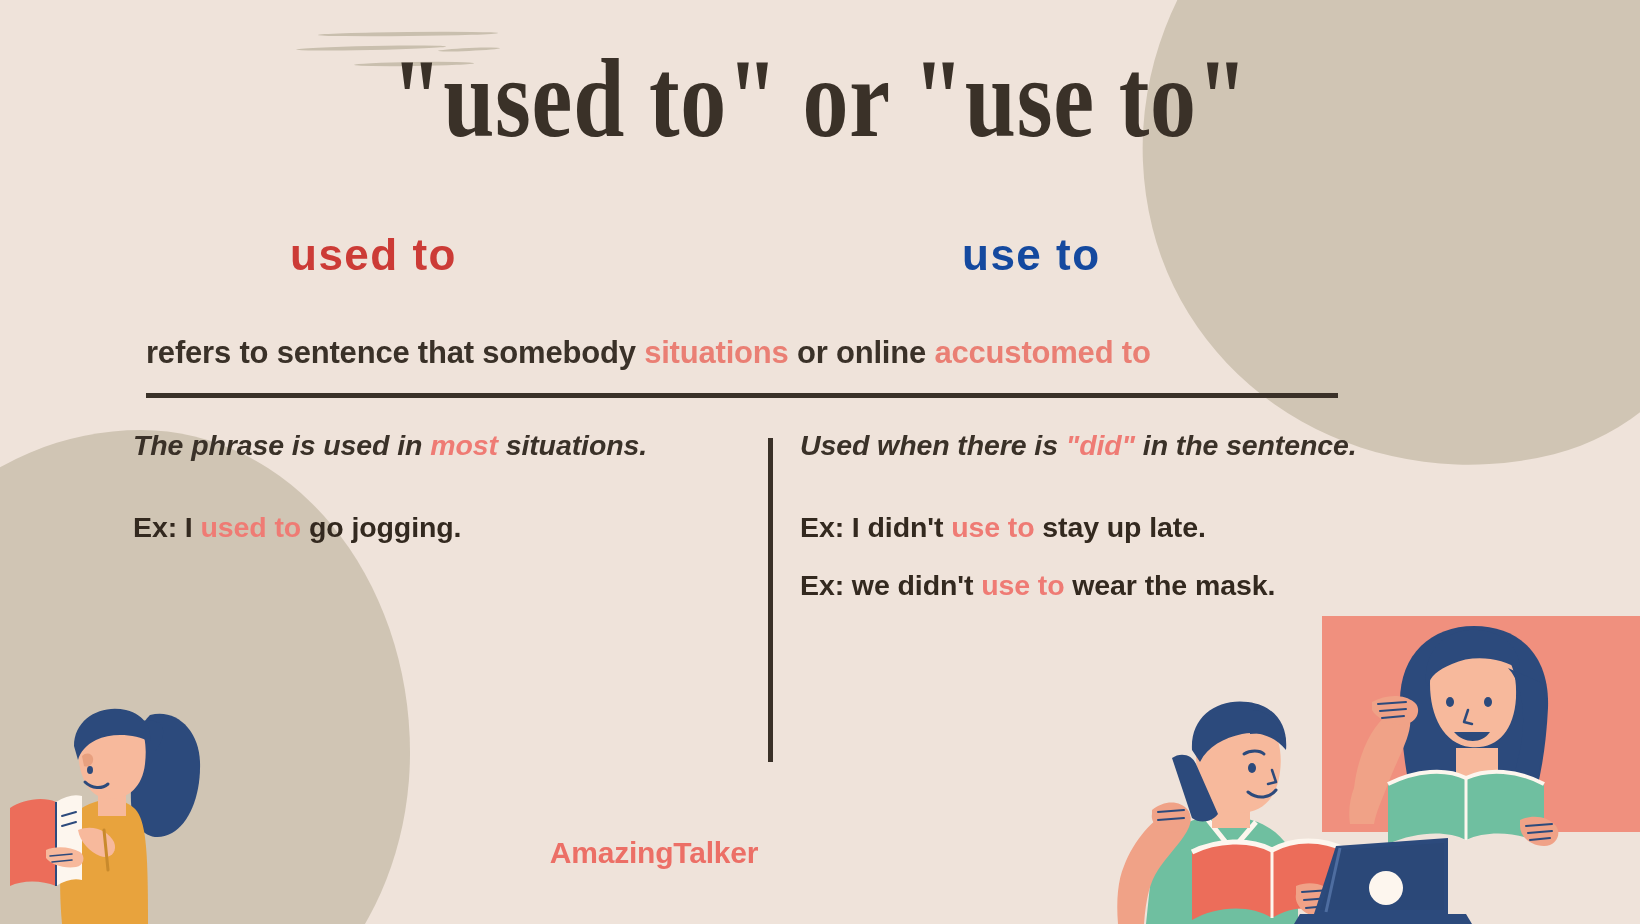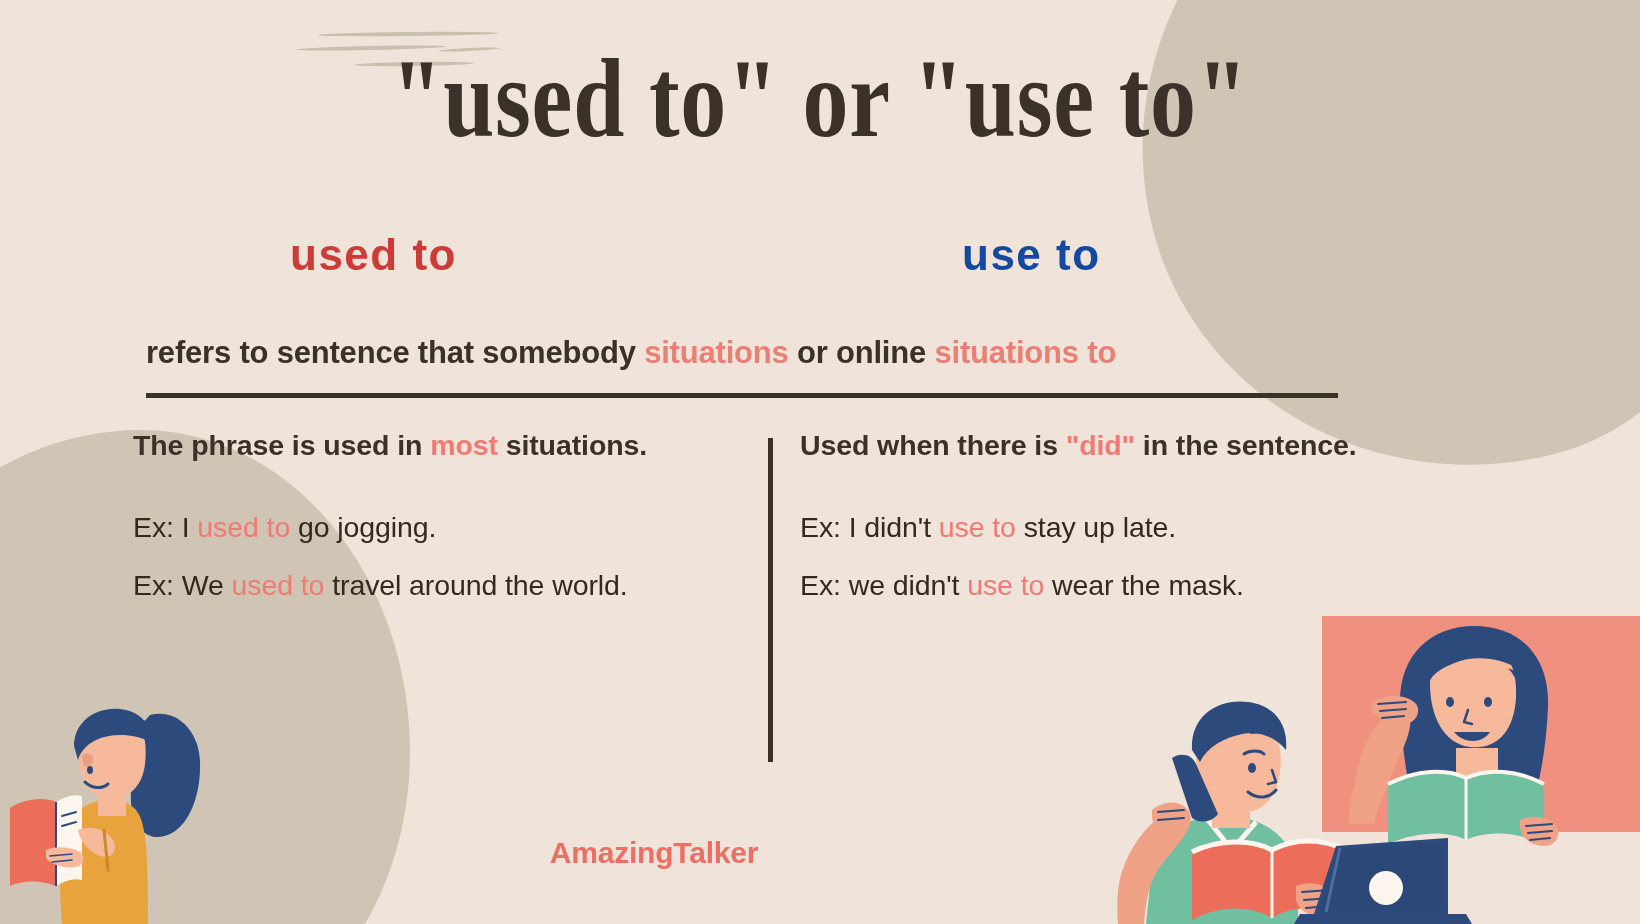--- a/index.html
+++ b/index.html
@@ -129,29 +129,30 @@
   .column-left  { left: 133px; width: 615px; }
   .column-right { left: 800px; width: 560px; }
 
   .col-title {
     font-size: 28.5px;
     font-weight: 700;
     color: #3a3128;
     letter-spacing: -0.1px;
     line-height: 1.25;
     white-space: nowrap;
+    font-style: italic;
   }
   .col-title .hl { color: #ef7b74; }
 
   .examples {
     margin-top: 48px;
   }
   .example {
     font-size: 28.5px;
-    font-weight: 400;
+    font-weight: 700;
     color: #33291f;
     line-height: 1.1;
     margin-bottom: 27px;
     letter-spacing: -0.1px;
   }
   .example .hl { color: #ef7b74; }
 
   
   .brand {
     position: absolute;
@@ -184,36 +185,33 @@
     <div class="scribble s3"></div>
     <div class="scribble s4"></div>
   </div>
 
   <div class="title">"used to" or "use to"</div>
 
   <div class="heading heading-left">used to</div>
   <div class="heading heading-right">use to</div>
 
   <div class="definition">
-    <span>refers to sentence that somebody </span><span class="hl">situations</span><span> or online </span><span class="hl">situations to</span>
+    <span>refers to sentence that somebody </span><span class="hl">situations</span><span> or online </span><span class="hl">accustomed to</span>
   </div>
 
   <div class="rule"></div>
   <div class="vdivider"></div>
 
   <div class="column column-left">
     <div class="col-title">
       <span>The phrase is used in </span><span class="hl">most</span><span> situations.</span>
     </div>
     <div class="examples">
       <div class="example">
         <span>Ex: I </span><span class="hl">used to</span><span> go jogging.</span>
-      </div>
-      <div class="example">
-        <span>Ex: We </span><span class="hl">used to</span><span> travel around the world.</span>
       </div>
     </div>
   </div>
 
   <div class="column column-right">
     <div class="col-title">
       <span>Used when there is </span><span class="hl">"did"</span><span> in the sentence.</span>
     </div>
     <div class="examples">
       <div class="example">

